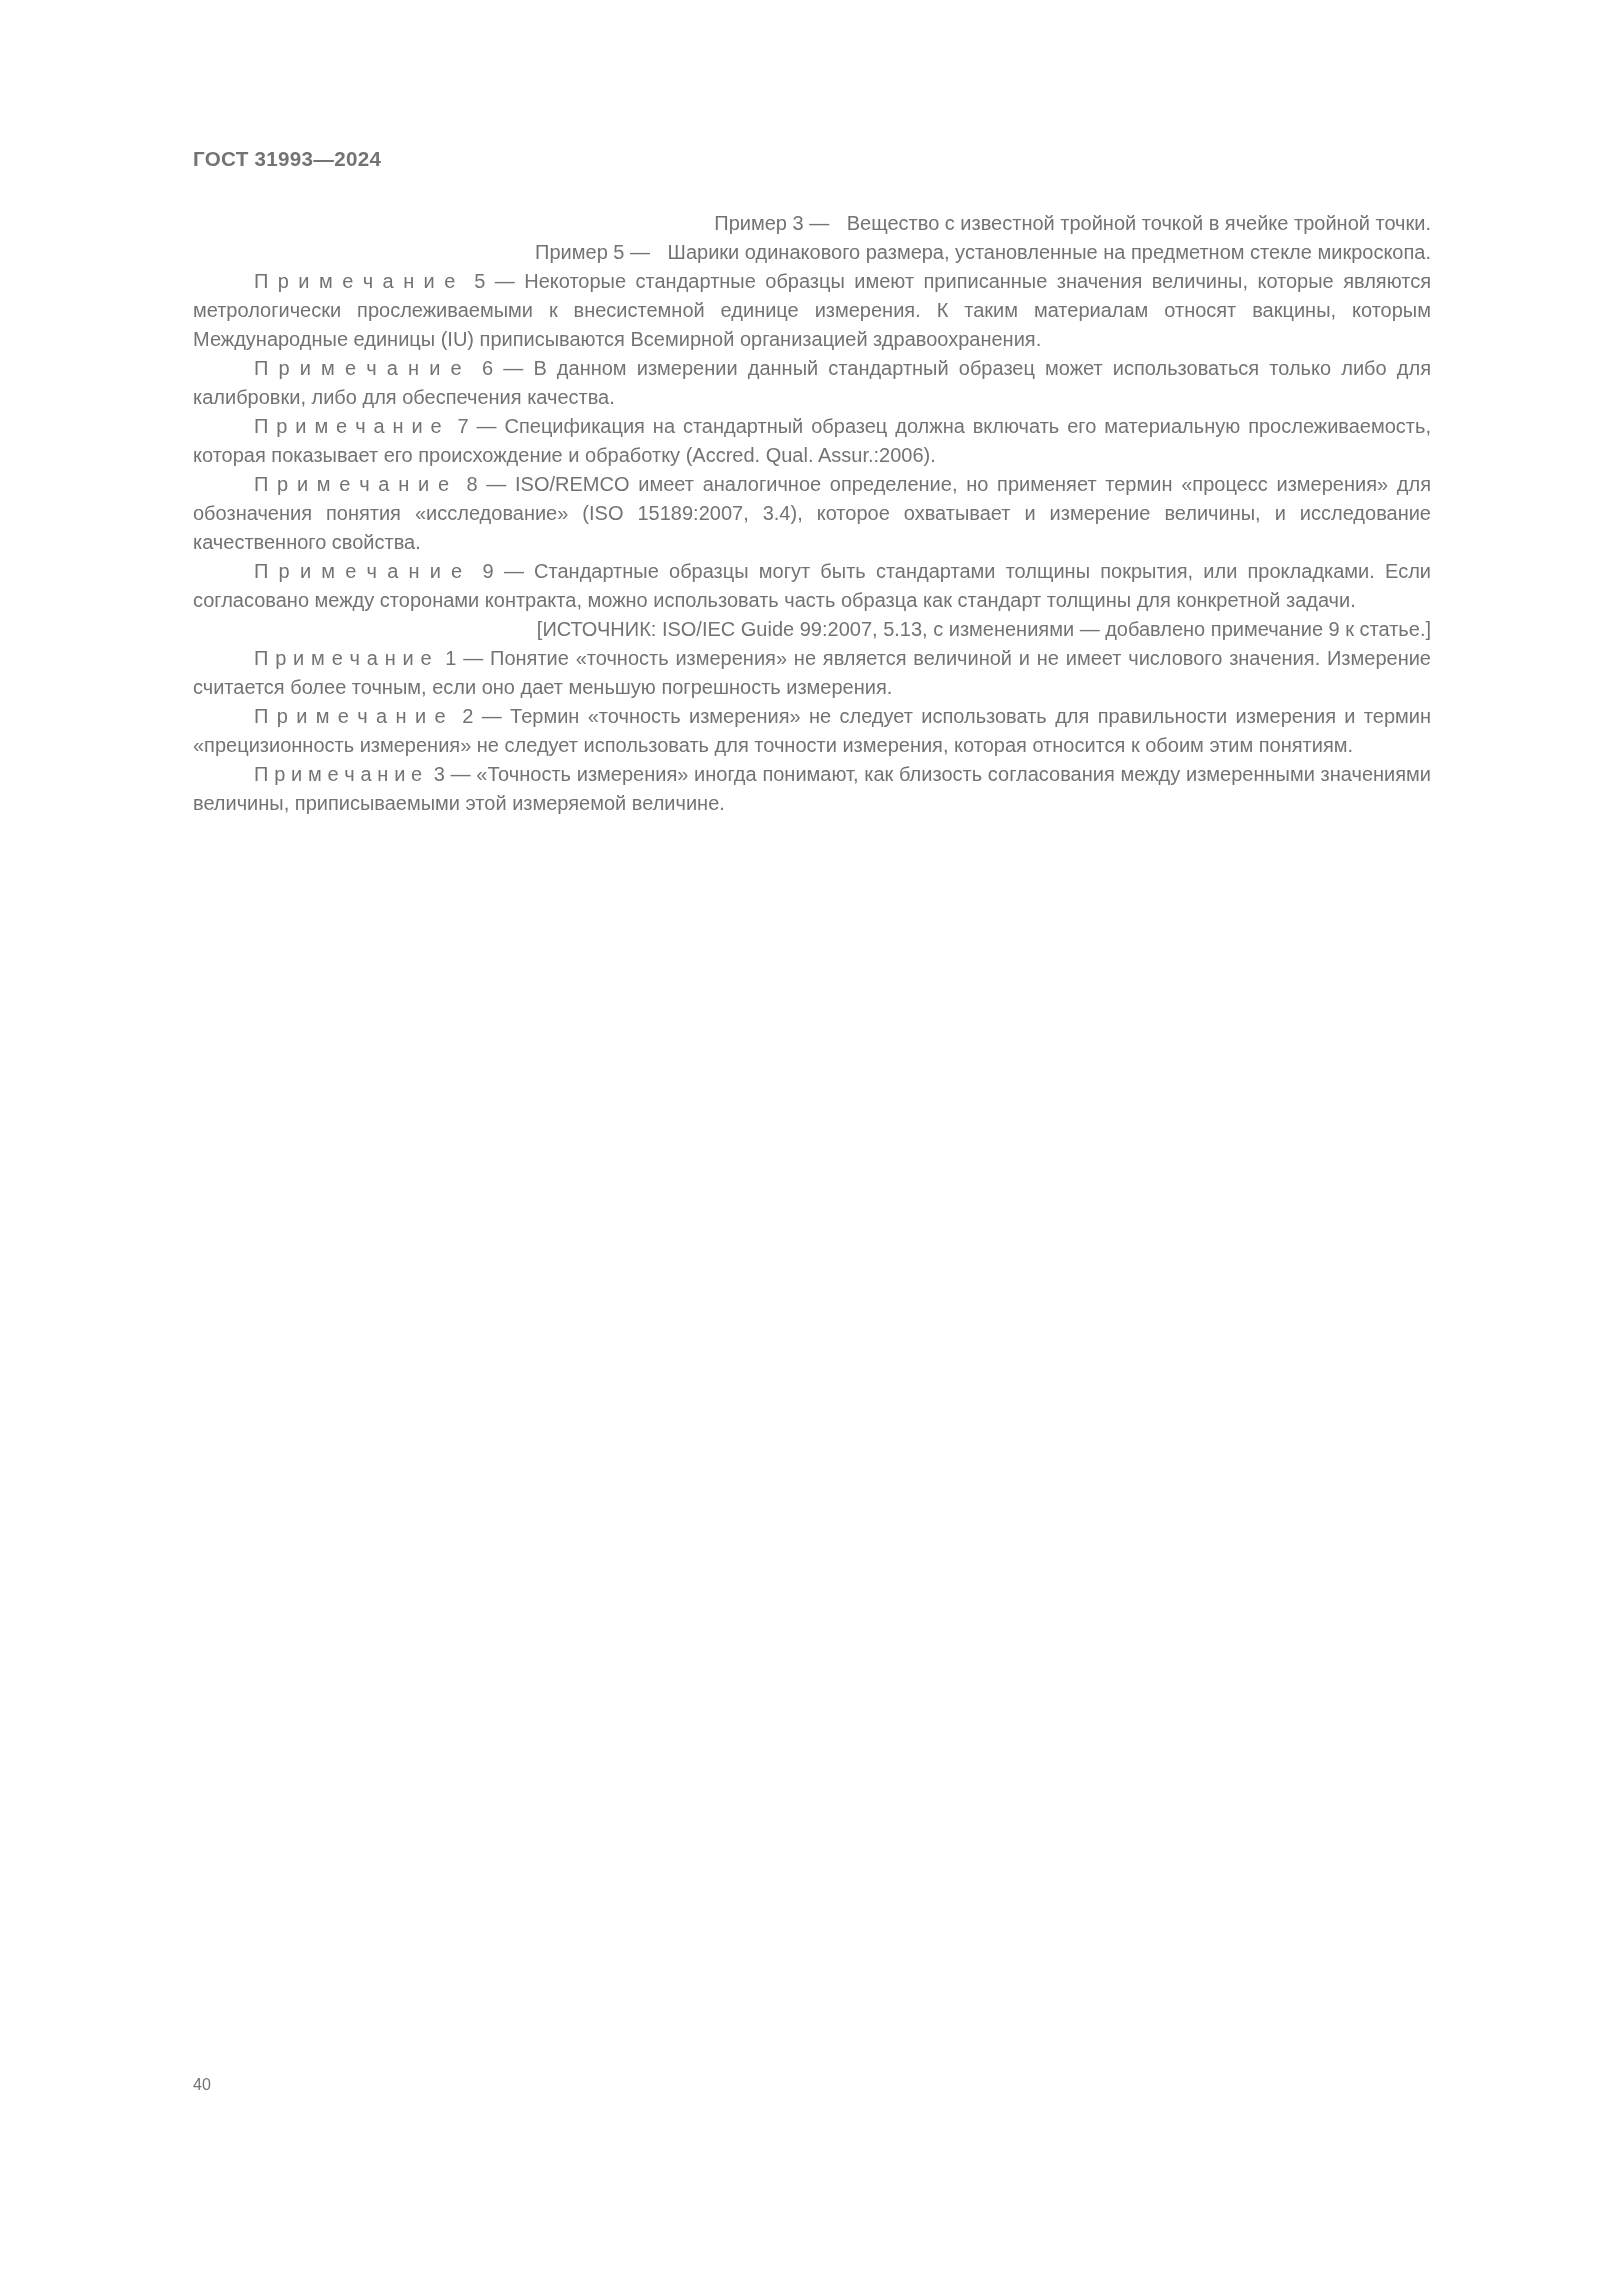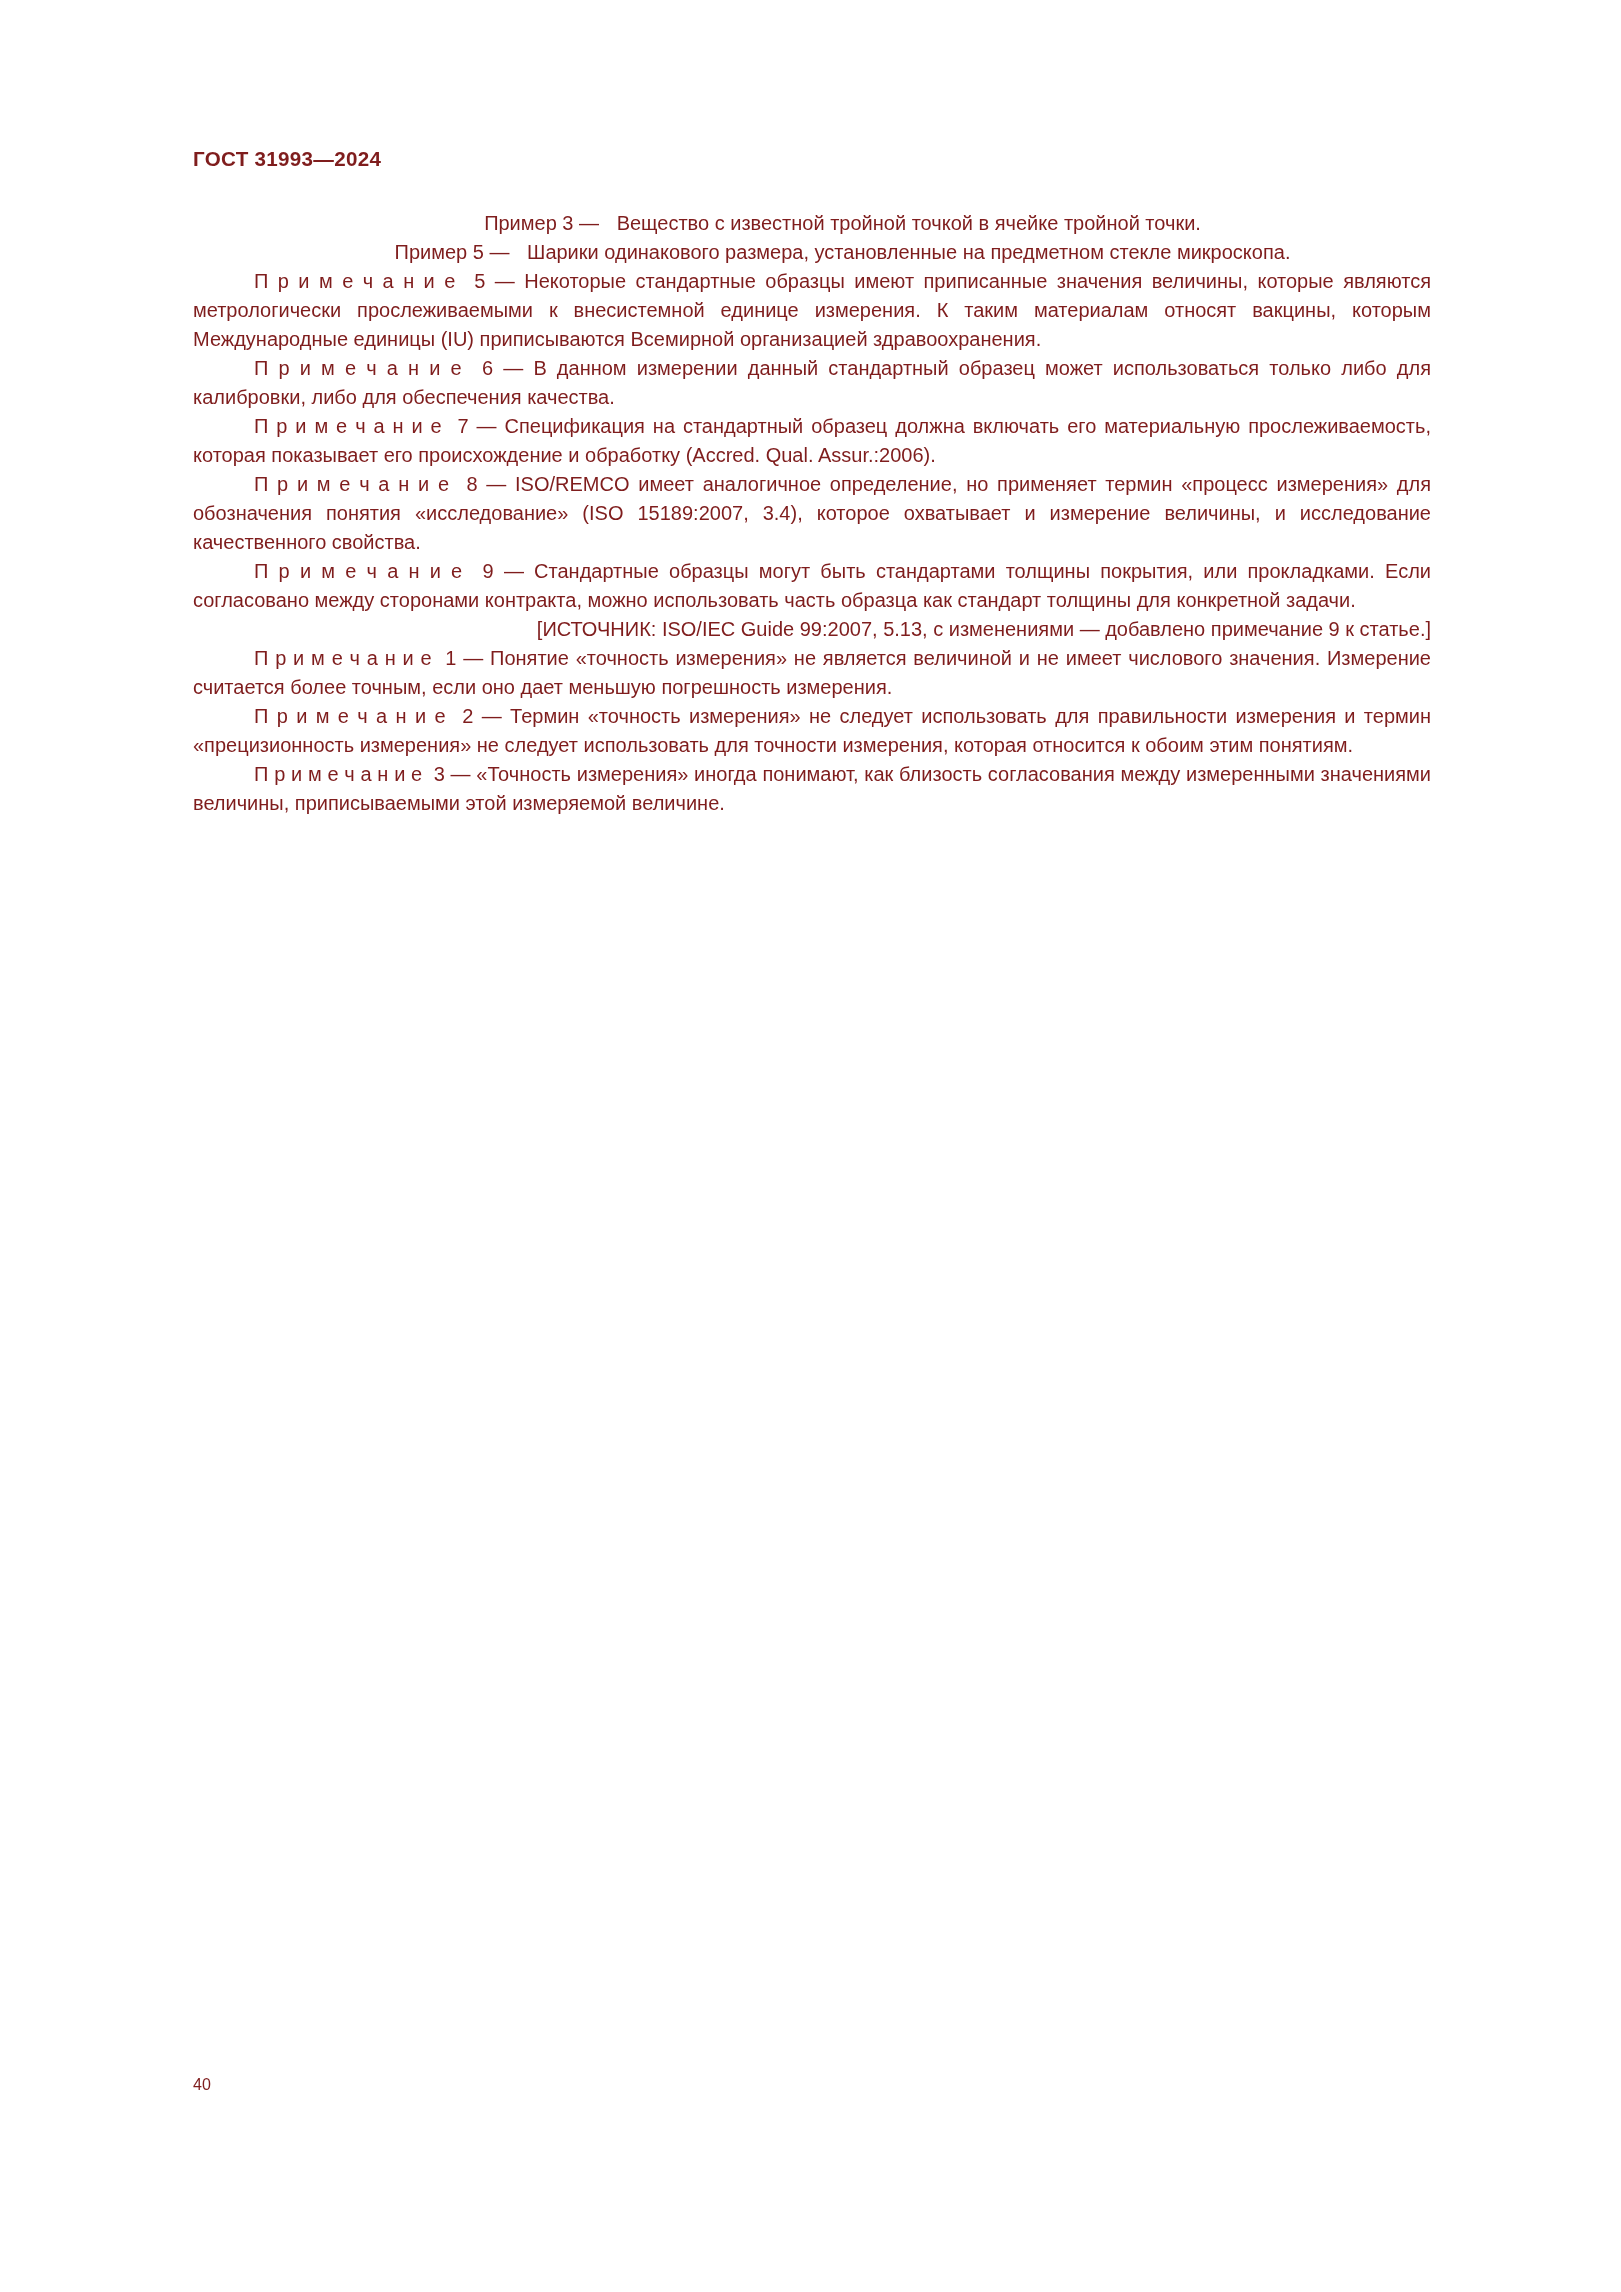--- a/index.html
+++ b/index.html
@@ -3,41 +3,41 @@
 <meta charset="utf-8">
 <style>
   * { box-sizing: border-box; }
   html, body { margin: 0; padding: 0; background: #ffffff; }
   .page {
     position: relative;
     width: 1621px;
     height: 2293px;
     background: #ffffff;
     font-family: "Liberation Sans", "DejaVu Sans", sans-serif;
-    color: #7f1d1d;
+    color: #737373;
     overflow: hidden;
   }
   .doc-header {
     position: absolute;
     left: 193px;
     top: 147px;
     font-size: 20.6px;
     font-weight: 700;
     letter-spacing: 0.3px;
   }
   .content {
     position: absolute;
     left: 193px;
     top: 209px;
     width: 1238px;
     font-size: 20px;
     line-height: 29px;
   }
   .content p { margin: 0; }
-  .example { text-indent: 61px; text-align: center; }
+  .example { text-indent: 61px; text-align: right; }
   .ex-text { margin-left: 17.6px; }
   .note {
     text-align: justify;
     text-indent: 61px;
   }
   .first-note { margin-top: 11.8px; }
   .source {
     text-indent: 61px;
     margin-top: 15.7px;
     text-align: right;

